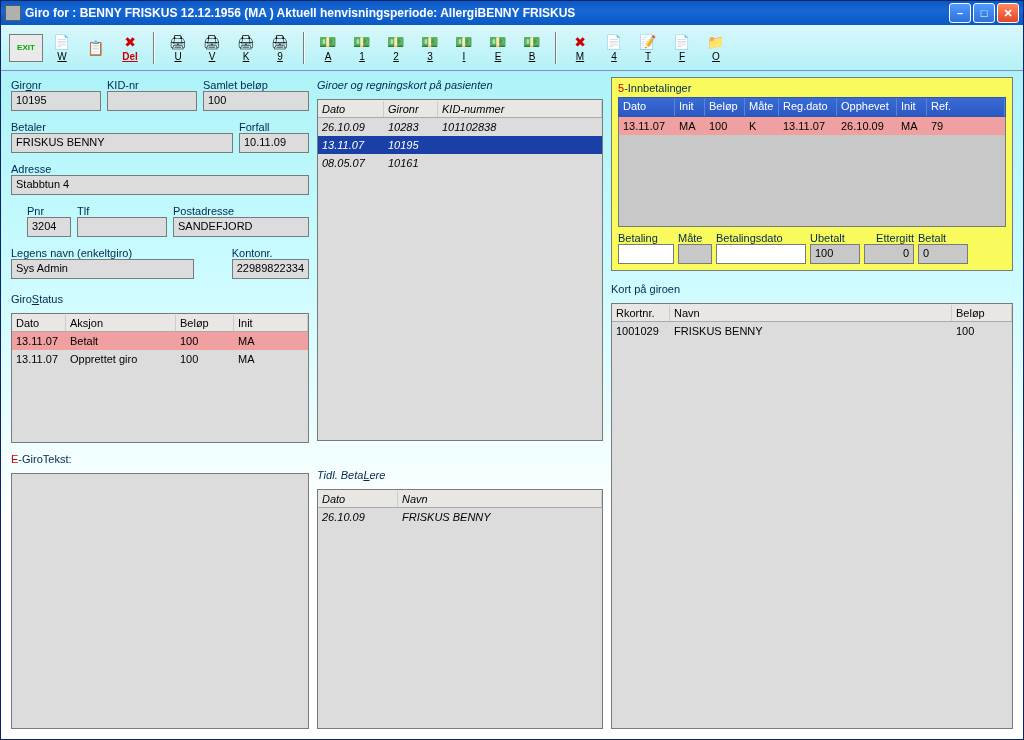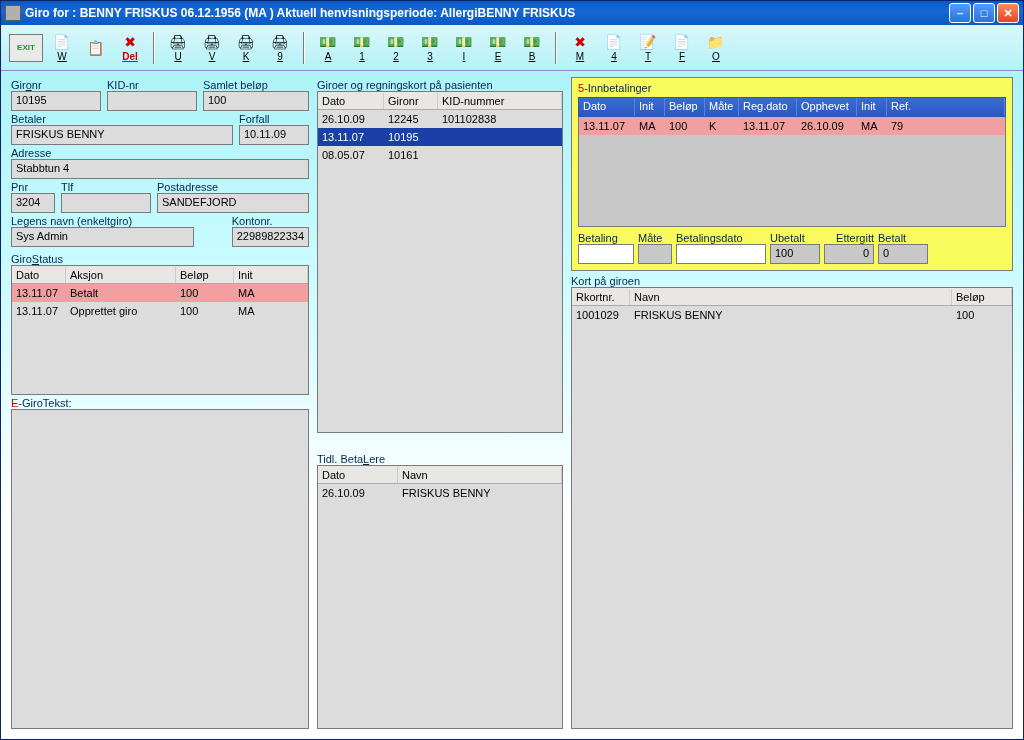--- a/index.html
+++ b/index.html
@@ -58,23 +58,23 @@
   .tool-btn .lbl { text-decoration: underline; color:#000;}
   .tool-btn.red .lbl { color:#c00; font-weight:bold;}
   .tool-sep { width:2px;height:32px;border-left:1px solid #7a7a7a;border-right:1px solid #fff;margin:0 4px;}
   .exit-btn {
     width:34px;height:28px;border:1px solid #7a7a7a;background:#eaeaea;
     display:flex;align-items:center;justify-content:center;font-size:8px;font-weight:bold;color:#0a0;
   }
   .content {
     flex:1; display:flex; gap:8px; padding:6px 10px 10px 10px; overflow:hidden;
   }
-  .col { display:flex; flex-direction:column; gap:0; }
+  .col { display:flex; flex-direction:column; gap:8px; }
   .col1 { width:298px; }
-  .col2 { width:246px; }
+  .col2 { width:286px;font-style:italic; }
   .col3 { flex:1; }
   .label { font-size:11px; color:#002850; margin-top:2px;}
   .label u { text-decoration: underline; }
   .row { display:flex; gap:6px; }
   .field {
     background:#dcdcdc; border:1px solid #7a7a7a; height:20px;
     padding:2px 4px; font-size:11px; color:#000;
   }
   .listbox {
     background:#dcdcdc; border:1px solid #7a7a7a;
@@ -102,21 +102,21 @@
   .section-label { font-size:11px; color:#002850; }
   .prefix { color:#c00; }
 </style>
 </head>
 <body>
 
 <div class="window">
 
   <div class="titlebar">
     <div class="app-icon"></div>
-    <div class="title-text">Giro for :   BENNY FRISKUS 06.12.1956 (MA  )   Aktuell henvisningsperiode: AllergiBENNY FRISKUS</div>
+    <div class="title-text">Giro for :   BENNY FRISKUS 12.12.1956 (MA  )   Aktuell henvisningsperiode: AllergiBENNY FRISKUS</div>
     <div class="win-btns">
       <div class="win-btn win-min">–</div>
       <div class="win-btn win-max">□</div>
       <div class="win-btn win-close">✕</div>
     </div>
   </div>
 
   <div class="toolbar">
     <div class="exit-btn">EXIT</div>
     <div class="tool-btn">
@@ -225,21 +225,21 @@
         <div style="flex:0 0 70px;">
           <div class="label">Forfall</div>
           <div class="field">10.11.09</div>
         </div>
       </div>
       <div>
         <div class="label">Adresse</div>
         <div class="field">Stabbtun 4</div>
       </div>
       <div class="row">
-        <div style="flex:0 0 44px;">
+        <div style="flex:0 0 44px;margin-left:16px;">
           <div class="label">Pnr</div>
           <div class="field">3204</div>
         </div>
         <div style="flex:0 0 90px;">
           <div class="label">Tlf</div>
           <div class="field"></div>
         </div>
         <div style="flex:1;">
           <div class="label">Postadresse</div>
           <div class="field">SANDEFJORD</div>
@@ -290,21 +290,21 @@
       <div class="label">Giroer og regningskort på pasienten</div>
       <div class="listbox" style="height:342px;">
         <div class="list-head">
           <div class="c" style="width:66px;">Dato</div>
           <div class="c" style="width:54px;">Gironr</div>
           <div class="c" style="flex:1;">KID-nummer</div>
         </div>
         <div class="list-body" id="giroer-body">
             <div class="list-row">
               <div class="c" style="width: 66px;">26.10.09</div>
-              <div class="c" style="width: 54px;">12245</div>
+              <div class="c" style="width: 54px;">10283</div>
               <div class="c" style="flex: 1 1 0%;">101102838</div>
             </div>
             <div class="list-row sel-blue">
               <div class="c" style="width: 66px;">13.11.07</div>
               <div class="c" style="width: 54px;">10195</div>
               <div class="c" style="flex: 1 1 0%;"></div>
             </div>
             <div class="list-row">
               <div class="c" style="width: 66px;">08.05.07</div>
               <div class="c" style="width: 54px;">10161</div>

